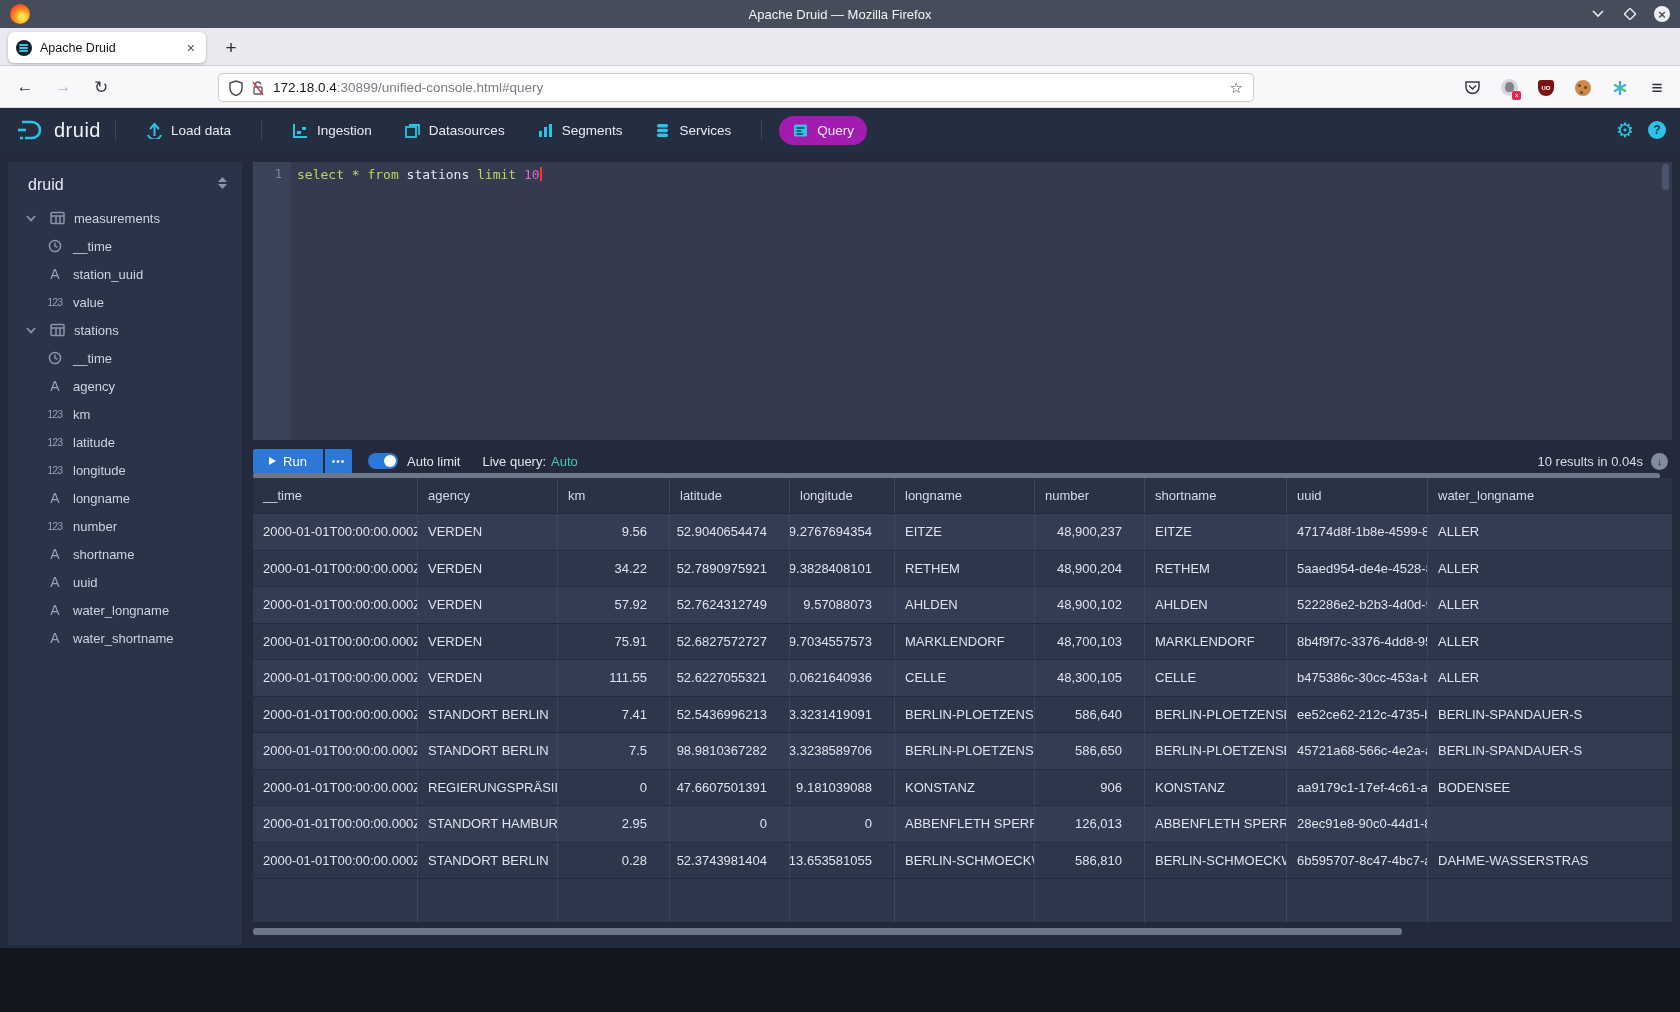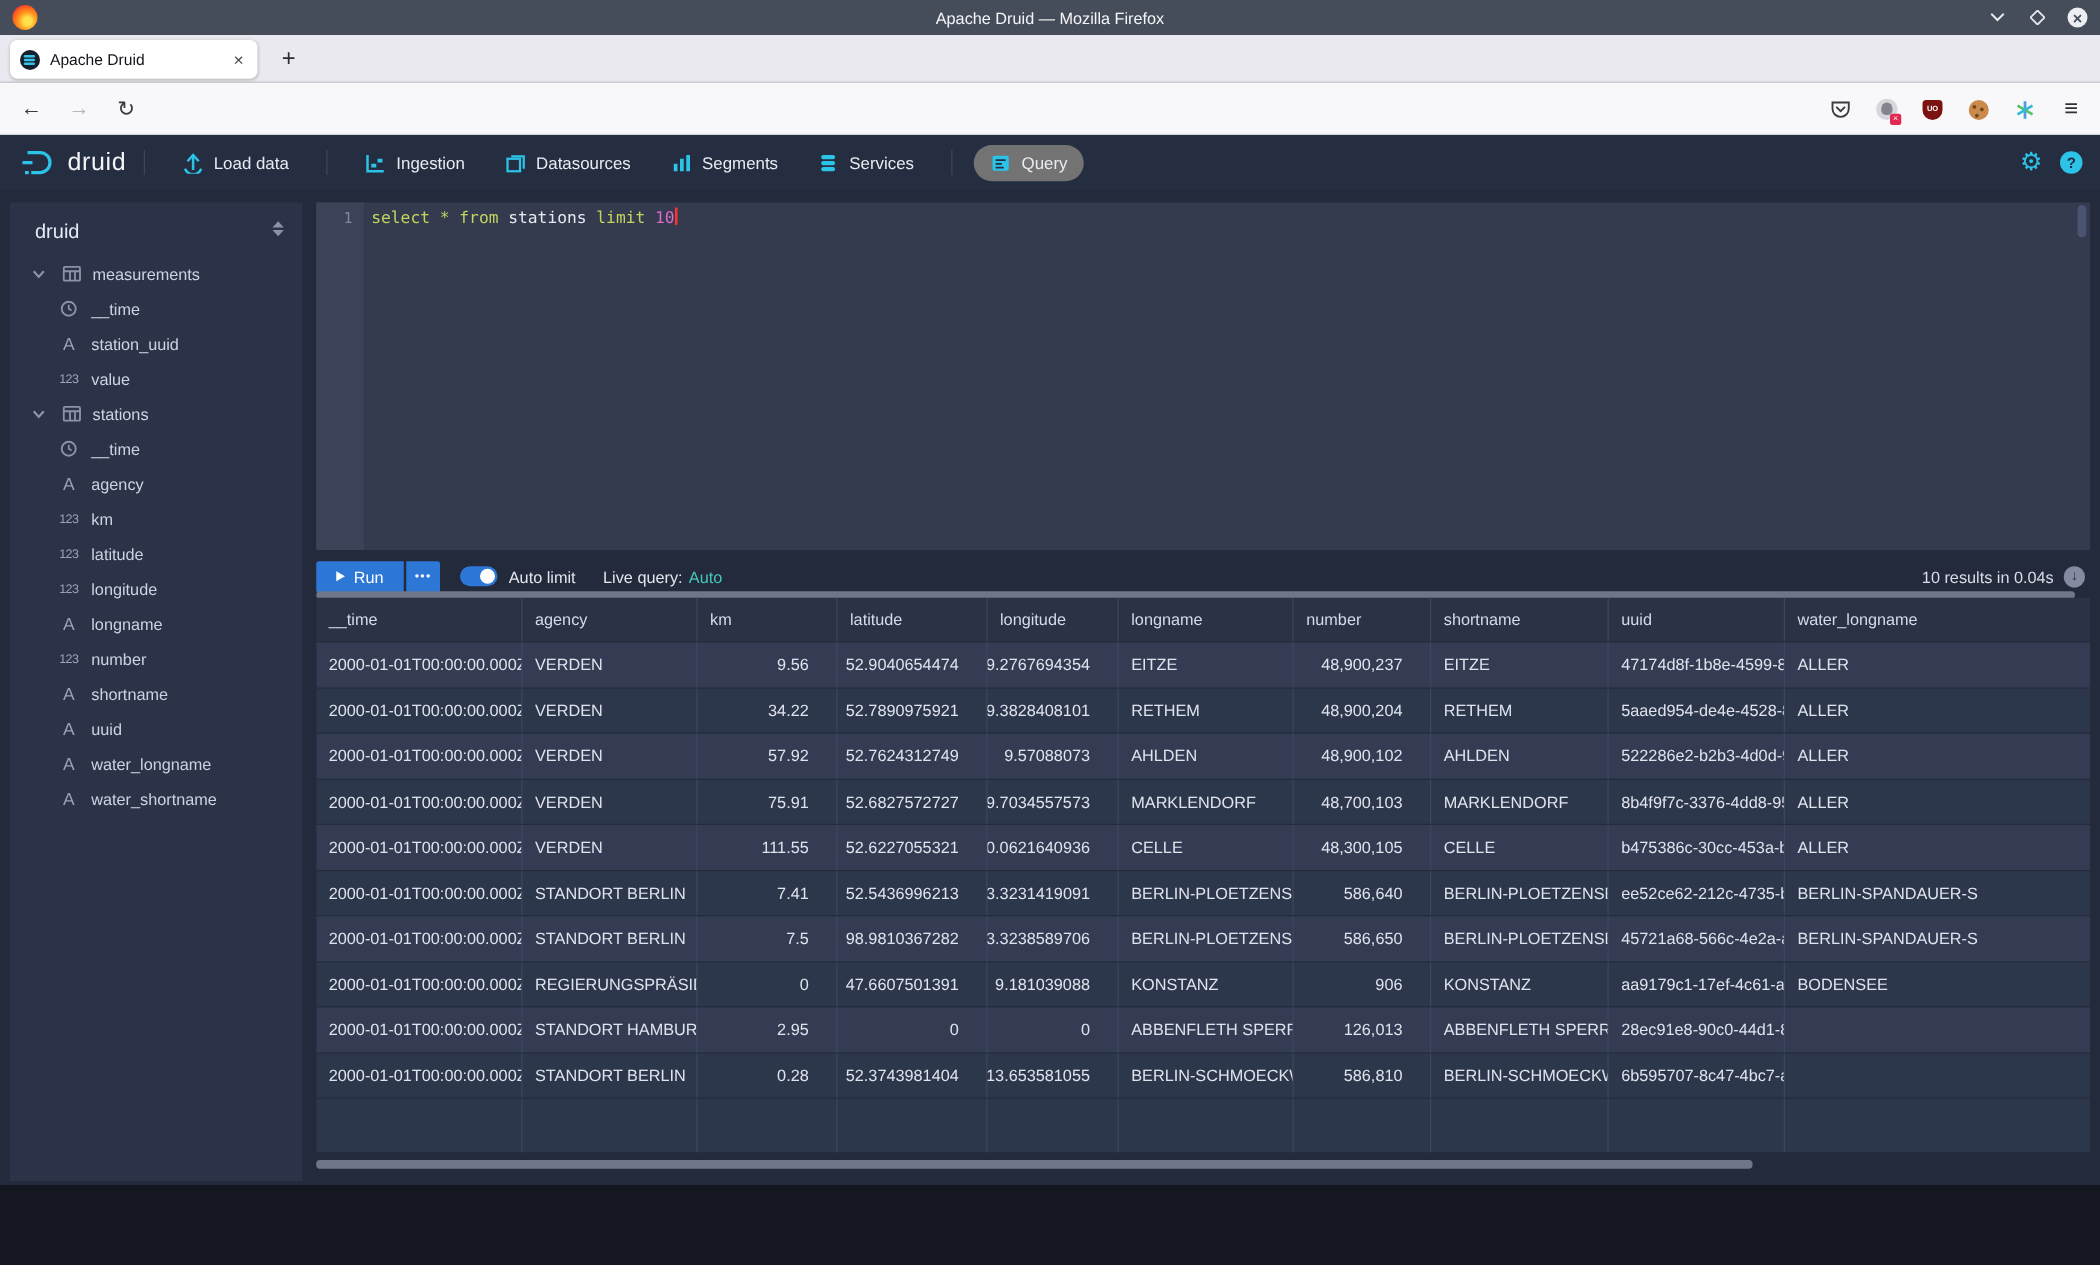--- a/index.html
+++ b/index.html
@@ -57,21 +57,21 @@
   .app { position:absolute; left:0; top:108px; width:1680px; height:904px; background:#232a3b; }
   .bottom-void { position:absolute; left:0; top:840px; width:1680px; height:64px; background:#14171f; }
 
   .app-header { position:absolute; left:0; top:0; width:1680px; height:44px; background:#252e40; display:flex; align-items:center; }
   .brand { display:flex; align-items:center; gap:8px; margin-left:16px; }
   .brand-word { color:#f2f4f8; font-size:20px; font-weight:500; letter-spacing:.5px; }
   .hdr-divider { width:1px; height:20px; background:#3c455a; margin:0 14px; }
   .nav-items { display:flex; align-items:center; height:44px; }
   .nav-item { display:flex; align-items:center; gap:8px; padding:6px 13px; margin:0 3px; border-radius:16px;
               color:#e8ebf2; font-size:13.5px; cursor:default; }
-  .nav-item.active { background:#737373; }
+  .nav-item.active { background:#a21caf; }
   .nav-item .ic { display:flex; align-items:center; }
   .hdr-right { position:absolute; right:14px; top:0; height:44px; display:flex; align-items:center; gap:14px; }
   .gear { color:#2cc3e8; font-size:20px; line-height:1; }
   .help { width:18px; height:18px; border-radius:50%; background:#2cc3e8; color:#252e40; font-weight:bold; font-size:12px;
           display:flex; align-items:center; justify-content:center; }
 
   
   .sidebar { position:absolute; left:8px; top:54px; width:234px; height:783px; background:#2b3348; overflow:hidden; }
   .schema-head { display:flex; align-items:center; justify-content:space-between; padding:14px 14px 10px 20px; }
   .schema-name { color:#e8ebf3; font-size:16px; }
@@ -157,20 +157,36 @@
       <span class="tab-close">×</span>
     </div>
     <div class="newtab">+</div>
   </div>
 
   <div class="navbar">
     <div class="nav-btn" style="left:12px;">←</div>
     <div class="nav-btn dim" style="left:50px;">→</div>
     <div class="nav-btn" style="left:88px;">↻</div>
 
+    <div class="urlbar">
+      <span class="sep-ic">
+        <svg width="14" height="16" viewBox="0 0 14 16">
+            <path d="M7 1 L13 3 V8 C13 12 10 14.5 7 15.5 C4 14.5 1 12 1 8 V3 Z" fill="none" stroke="#45454d" stroke-width="1.4"></path>
+          </svg>
+      </span>
+      <span class="sep-ic">
+        <svg width="14" height="16" viewBox="0 0 14 16">
+          <rect x="3" y="7" width="8" height="7" rx="1" fill="none" stroke="#5b626e" stroke-width="1.4"></rect>
+          <path d="M4.5 7 V4.5 a2.5 2.5 0 0 1 5 0" fill="none" stroke="#5b626e" stroke-width="1.4"></path>
+          <line x1="2" y1="2" x2="12" y2="15" stroke="#d93a4a" stroke-width="1.5"></line>
+        </svg>
+      </span>
+      <span class="url-text"><span class="url-host">172.18.0.4</span><span class="url-rest">:30899/unified-console.html#query</span></span>
+      <span class="url-star">☆</span>
+    </div>
 
     <div class="ext-icons">
       <span class="ext">
         <svg width="17" height="17" viewBox="0 0 17 17">
             <path d="M2 3 h13 v5 a6.5 6.5 0 0 1 -13 0 Z" fill="none" stroke="#3a3a42" stroke-width="1.5"></path>
             <polyline points="5,6.5 8.5,10 12,6.5" fill="none" stroke="#3a3a42" stroke-width="1.5"></polyline>
           </svg>
       </span>
       <span class="ext">
         <span class="mask-circle"></span>
@@ -536,20 +552,21 @@
         <div class="tr dark">
           <div class="td" style="width: 165px;">2000-01-01T00:00:00.000Z</div>
           <div class="td" style="width: 140px;">STANDORT BERLIN</div>
           <div class="td right" style="width: 112px;">0.28</div>
           <div class="td right" style="width: 120px;">52.3743981404</div>
           <div class="td right" style="width: 105px;">13.653581055</div>
           <div class="td" style="width: 140px;">BERLIN-SCHMOECKWITZ</div>
           <div class="td right" style="width: 110px;">586,810</div>
           <div class="td" style="width: 142px;">BERLIN-SCHMOECKWITZ</div>
           <div class="td" style="width: 141px;">6b595707-8c47-4bc7-a8</div>
+          <div class="td grow" style="width: 244px;">DAHME-WASSERSTRAS</div>
         </div>
         <div class="tr dark filler">
           <div class="td" style="width: 165px;"></div>
           <div class="td" style="width: 140px;"></div>
           <div class="td" style="width: 112px;"></div>
           <div class="td" style="width: 120px;"></div>
           <div class="td" style="width: 105px;"></div>
           <div class="td" style="width: 140px;"></div>
           <div class="td" style="width: 110px;"></div>
           <div class="td" style="width: 142px;"></div>

